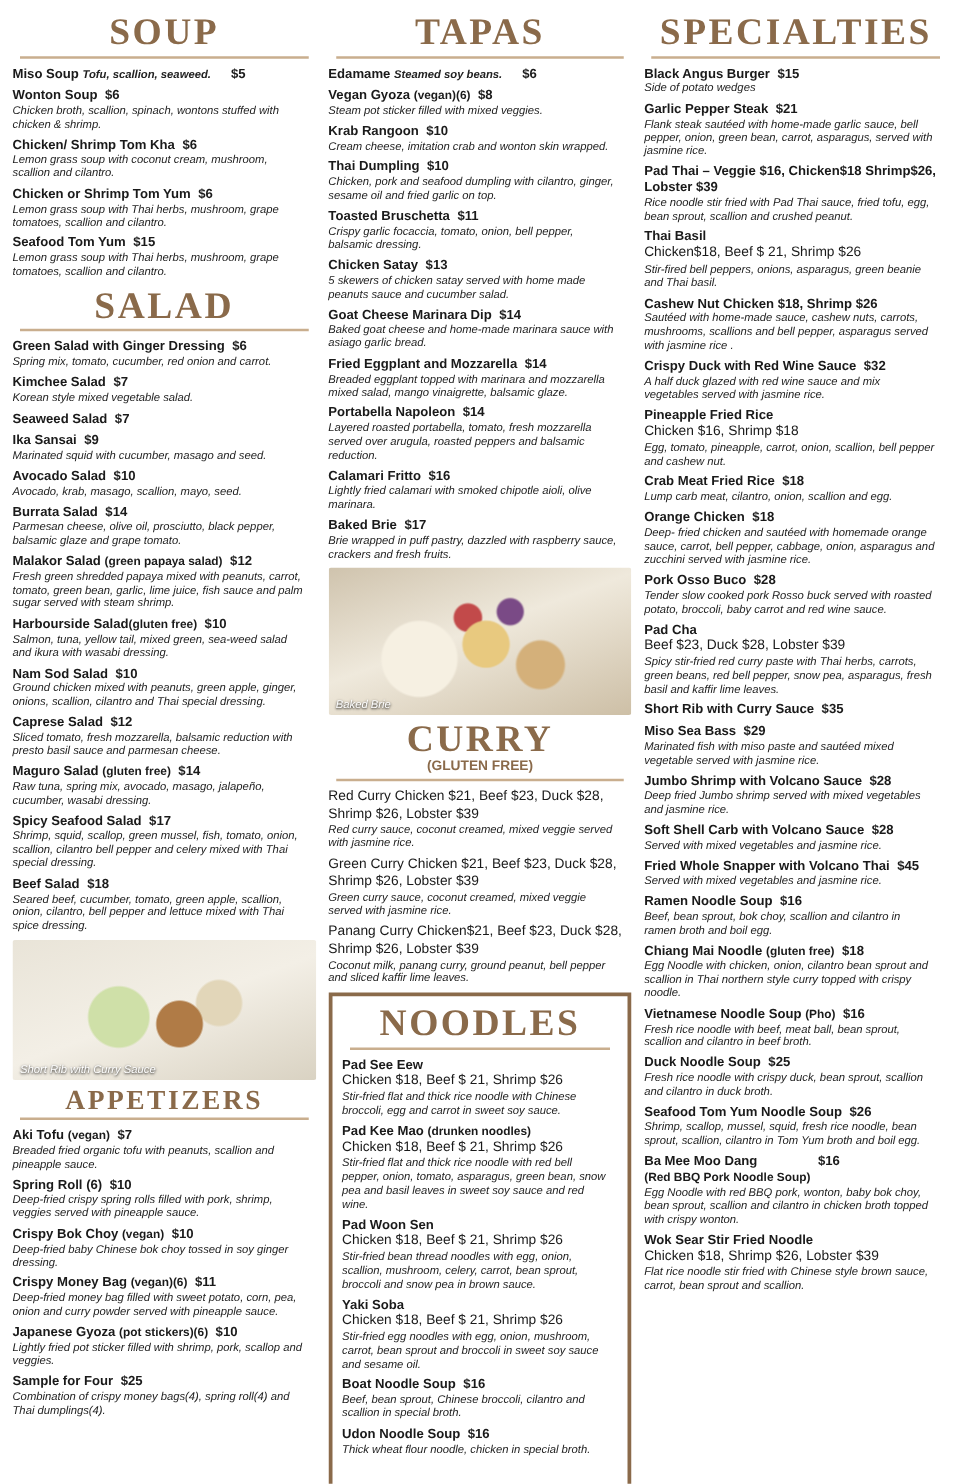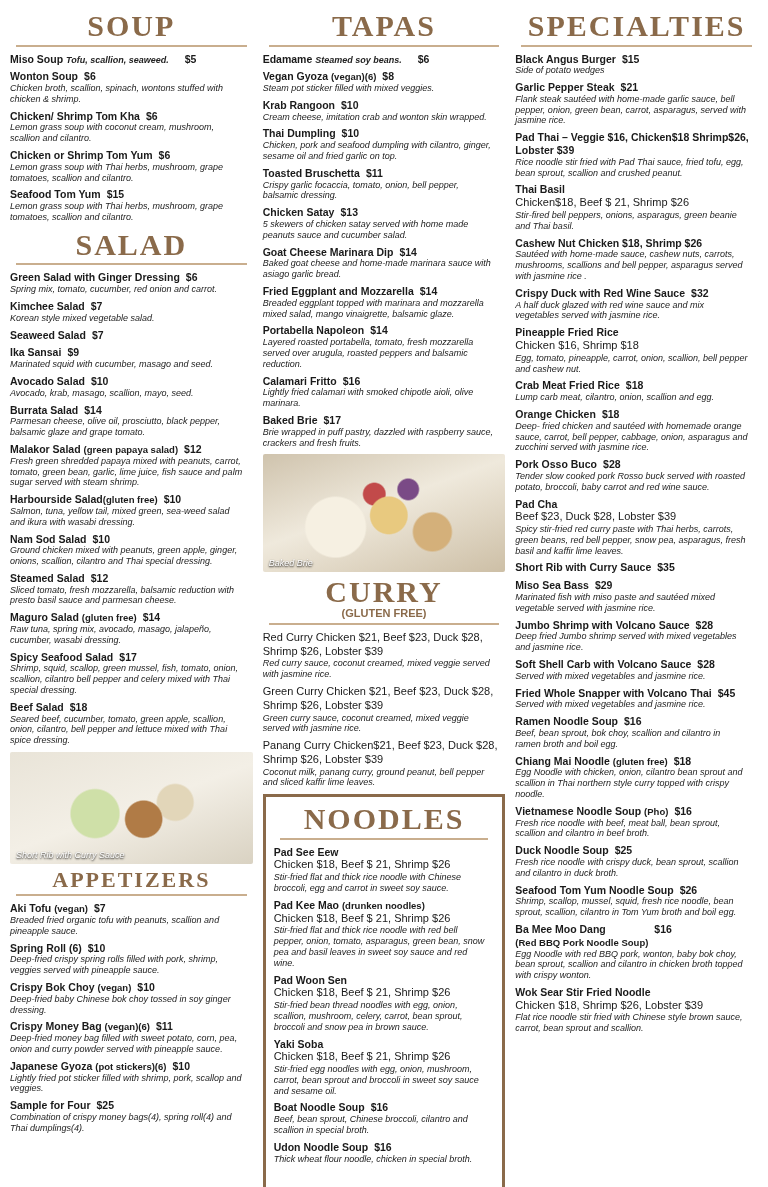--- a/index.html
+++ b/index.html
@@ -172,21 +172,21 @@
           </div>
         <div class="item">
             <div class="row">
               <div class="nm">Nam Sod Salad</div>
               <div class="pr">$10</div>
             </div>
             <div class="ds">Ground chicken mixed with peanuts, green apple, ginger, onions, scallion, cilantro and Thai special dressing.</div>
           </div>
         <div class="item">
             <div class="row">
-              <div class="nm">Steamed Salad</div>
+              <div class="nm">Caprese Salad</div>
               <div class="pr">$12</div>
             </div>
             <div class="ds">Sliced tomato, fresh mozzarella, balsamic reduction with presto basil sauce and parmesan cheese.</div>
           </div>
         <div class="item">
             <div class="row">
               <div class="nm"><span>Maguro Salad</span> <span class="sm">(gluten free)</span></div>
               <div class="pr">$14</div>
             </div>
             <div class="ds">Raw tuna, spring mix, avocado, masago, jalapeño, cucumber, wasabi dressing.</div>

